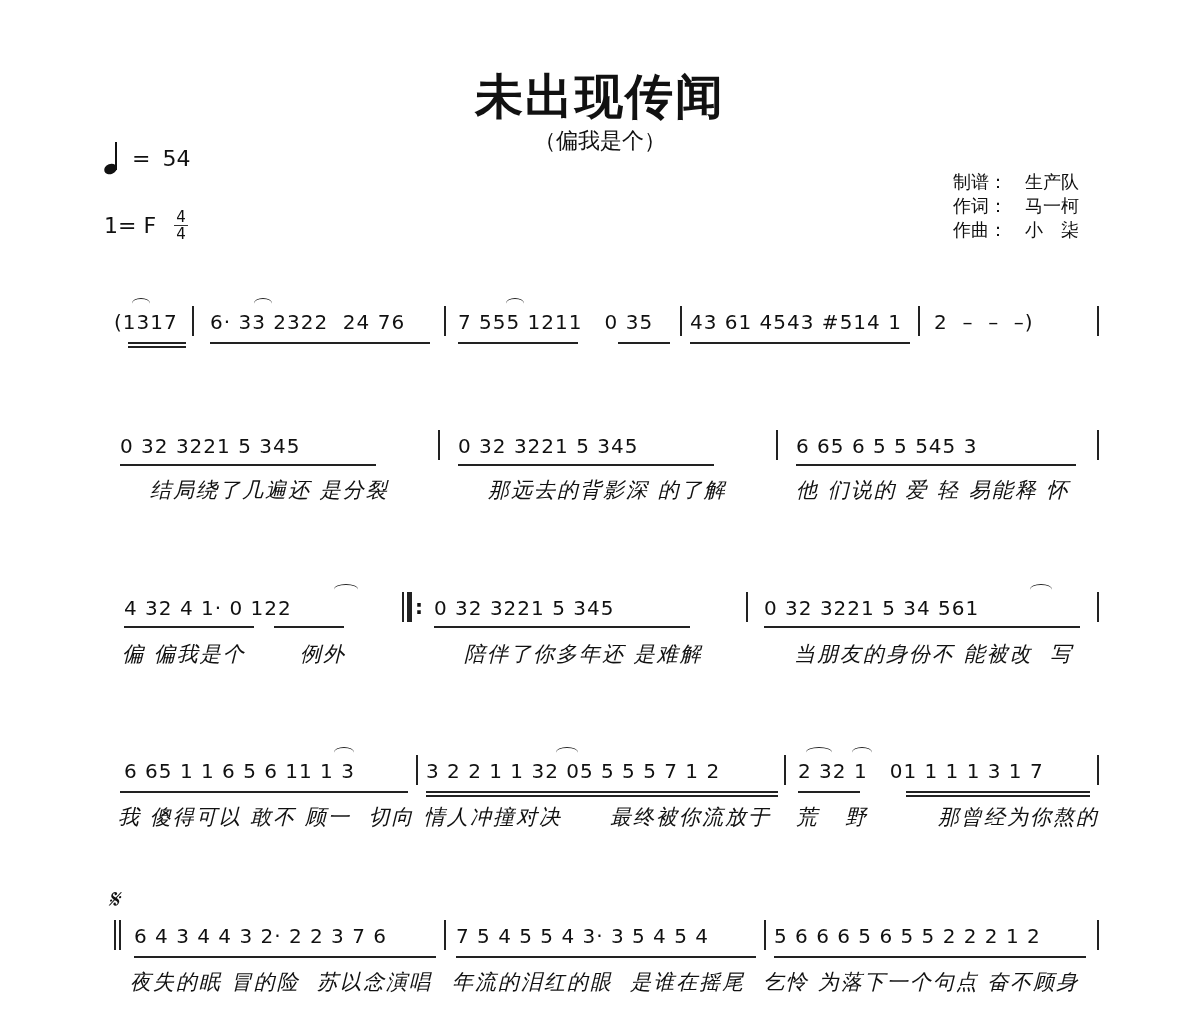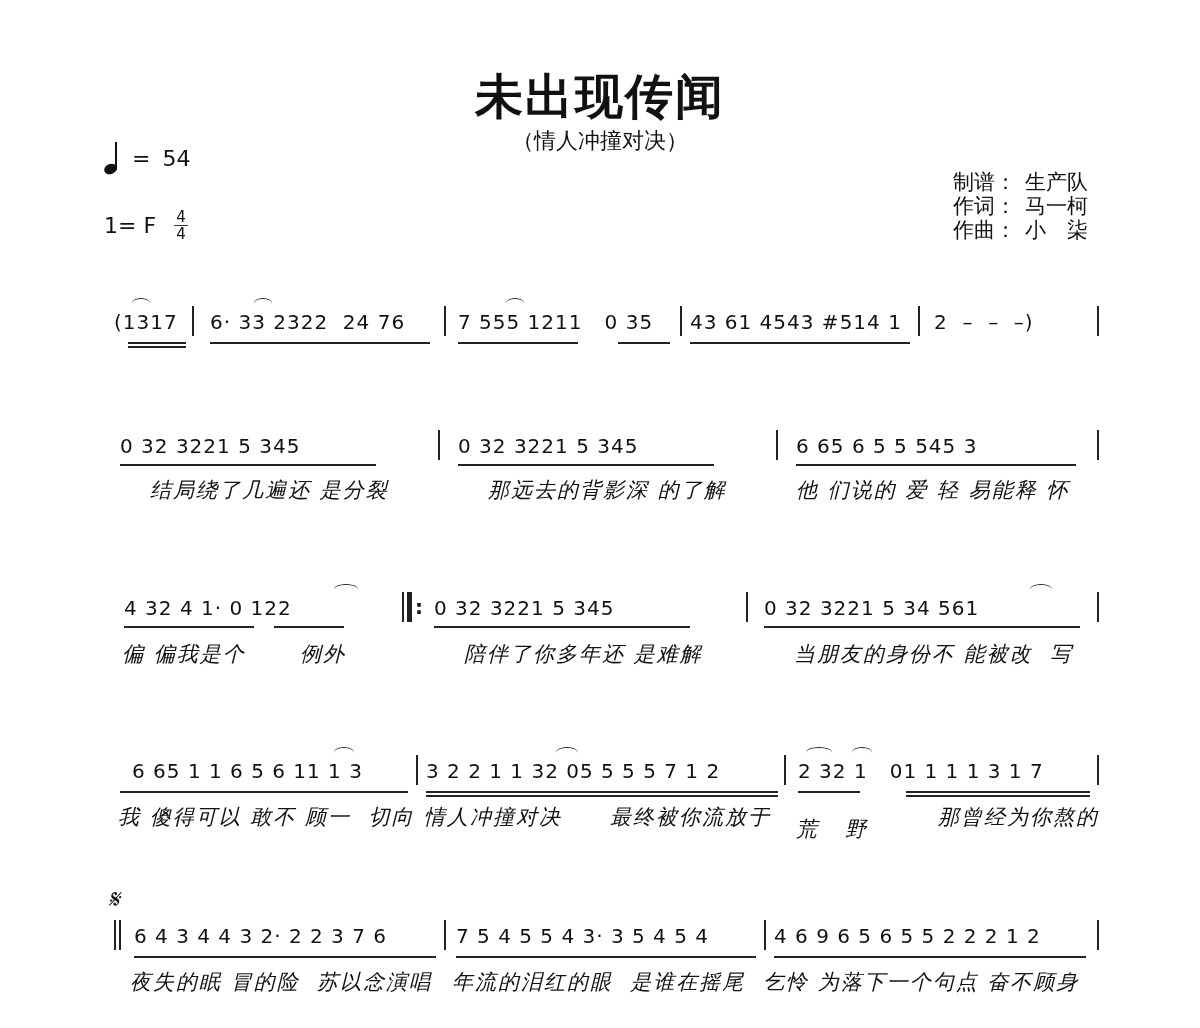--- a/index.html
+++ b/index.html
@@ -15,21 +15,21 @@
       position: absolute; left: 0; width: 1200px; top: 126px; text-align: center;
       font-size: 22px; line-height: 30px;
     }
     .tempo { position: absolute; left: 104px; top: 142px; font-size: 22px; display: flex; align-items: center; gap: 12px; }
     .note-icon { position: relative; width: 16px; height: 32px; display: inline-block; }
     .note-icon .stem { position: absolute; left: 11px; top: 0; width: 2px; height: 28px; background: #111; }
     .note-icon .head { position: absolute; left: 0; top: 22px; width: 13px; height: 10px; background: #111; border-radius: 50%; transform: rotate(-20deg); }
     .key { position: absolute; left: 104px; top: 210px; font-size: 22px; display: flex; align-items: center; gap: 10px; }
     .timesig { display: inline-flex; flex-direction: column; align-items: center; font-size: 15px; line-height: 14px; margin-left: 8px; }
     .timesig .bar { width: 14px; height: 1px; background: #333; margin: 1px 0; }
-    .credits { position: absolute; left: 953px; top: 170px; font-size: 21px; line-height: 24px; }
+    .credits { position: absolute; left: 953px; top: 170px; font-size: 18px; line-height: 24px; }
     .credit-row { display: flex; }
     .credit-row .k { width: 72px; }
 
     .line { position: absolute; left: 0; width: 1200px; }
     .notes { position: absolute; white-space: pre; font-size: 20px; letter-spacing: 1px; }
     .lyrics { position: absolute; white-space: pre; font-size: 21px; letter-spacing: 2px; font-style: italic; }
     .barline { position: absolute; width: 2px; height: 30px; background: #222; }
     .ul { position: absolute; height: 2px; background: #222; }
     .slur { position: absolute; height: 10px; border-top: 1.5px solid #222; border-radius: 50% 50% 0 0; }
     .segno { position: absolute; left: 108px; top: 884px; font-size: 26px; font-style: italic; }
@@ -37,21 +37,21 @@
     .repeat .thin { width: 2px; height: 30px; background: #222; }
     .repeat .thick { width: 5px; height: 30px; background: #222; }
     .repeat .colon { font-size: 20px; line-height: 20px; font-weight: bold; }
     .dbl { position: absolute; display: flex; gap: 3px; }
     .dbl span { width: 2px; height: 30px; background: #222; display: block; }
   </style>
 </head>
 <body>
 
 <div class="title">未出现传闻</div>
-<div class="subtitle">（情人冲撞对决）</div>
+<div class="subtitle">（偏我是个）</div>
 
 <div class="tempo">
   <span class="note-icon">
       <span class="stem"></span>
       <span class="head"></span>
     </span>
   <span>=</span>
   <span>54</span>
 </div>
 
@@ -133,54 +133,54 @@
   <div class="ul" style="left:764px;top:34px;width:316px;"></div>
   <div class="slur" style="left:334px;top:-8px;width:24px;"></div>
   <div class="slur" style="left:1030px;top:-8px;width:22px;"></div>
   <span class="lyrics" style="left:122px;top:48px;">偏 偏我是个</span>
   <span class="lyrics" style="left:300px;top:48px;">例外</span>
   <span class="lyrics" style="left:464px;top:48px;">陪伴了你多年还 是难解</span>
   <span class="lyrics" style="left:794px;top:48px;">当朋友的身份不 能被改  写</span>
 </div>
 
 <div class="line" style="top:755px;">
-  <span class="notes" style="left:132px;top:4px;">6 65 1 1 6 5 6 11 1 3</span>
+  <span class="notes" style="left:124px;top:4px;">6 65 1 1 6 5 6 11 1 3</span>
   <div class="barline" style="left:416px;top:0;"></div>
   <span class="notes" style="left:426px;top:4px;">3 2 2 1 1 32 05 5 5 5 7 1 2</span>
   <div class="barline" style="left:784px;top:0;"></div>
   <span class="notes" style="left:798px;top:4px;">2 32 1   01 1 1 1 3 1 7</span>
   <div class="barline" style="left:1097px;top:0;"></div>
   <div class="ul" style="left:120px;top:36px;width:288px;"></div>
   <div class="ul" style="left:426px;top:36px;width:352px;"></div>
   <div class="ul" style="left:426px;top:40px;width:352px;"></div>
   <div class="ul" style="left:798px;top:36px;width:62px;"></div>
   <div class="ul" style="left:906px;top:36px;width:184px;"></div>
   <div class="ul" style="left:906px;top:40px;width:184px;"></div>
   <div class="slur" style="left:334px;top:-8px;width:20px;"></div>
   <div class="slur" style="left:556px;top:-8px;width:22px;"></div>
   <div class="slur" style="left:806px;top:-8px;width:26px;"></div>
   <div class="slur" style="left:852px;top:-8px;width:20px;"></div>
   <span class="lyrics" style="left:118px;top:48px;">我 傻得可以 敢不 顾一  切向</span>
   <span class="lyrics" style="left:424px;top:48px;">情人冲撞对决</span>
   <span class="lyrics" style="left:610px;top:48px;">最终被你流放于</span>
-  <span class="lyrics" style="left:796px;top:48px;margin-top:12px;">荒   野</span>
+  <span class="lyrics" style="left:796px;top:48px;">荒   野</span>
   <span class="lyrics" style="left:922px;top:48px;margin-left:16px;">那曾经为你熬的</span>
 </div>
 
 <div class="segno">𝄋</div>
 <div class="line" style="top:920px;">
   <div class="dbl" style="left:114px;top:0;">
       <span></span>
       <span></span>
     </div>
   <span class="notes" style="left:134px;top:4px;">6 4 3 4 4 3 2· 2 2 3 7 6</span>
   <div class="barline" style="left:444px;top:0;"></div>
   <span class="notes" style="left:456px;top:4px;">7 5 4 5 5 4 3· 3 5 4 5 4</span>
   <div class="barline" style="left:764px;top:0;"></div>
-  <span class="notes" style="left:774px;top:4px;">4 6 9 6 5 6 5 5 2 2 2 1 2</span>
+  <span class="notes" style="left:774px;top:4px;">5 6 6 6 5 6 5 5 2 2 2 1 2</span>
   <div class="barline" style="left:1097px;top:0;"></div>
   <div class="ul" style="left:134px;top:36px;width:302px;"></div>
   <div class="ul" style="left:456px;top:36px;width:300px;"></div>
   <div class="ul" style="left:774px;top:36px;width:312px;"></div>
   <span class="lyrics" style="left:130px;top:48px;">夜失的眠 冒的险  苏以念演唱</span>
   <span class="lyrics" style="left:452px;top:48px;">年流的泪红的眼  是谁在摇尾</span>
   <span class="lyrics" style="left:763px;top:48px;">乞怜 为落下一个句点 奋不顾身</span>
 </div>
 
 </body></html>

